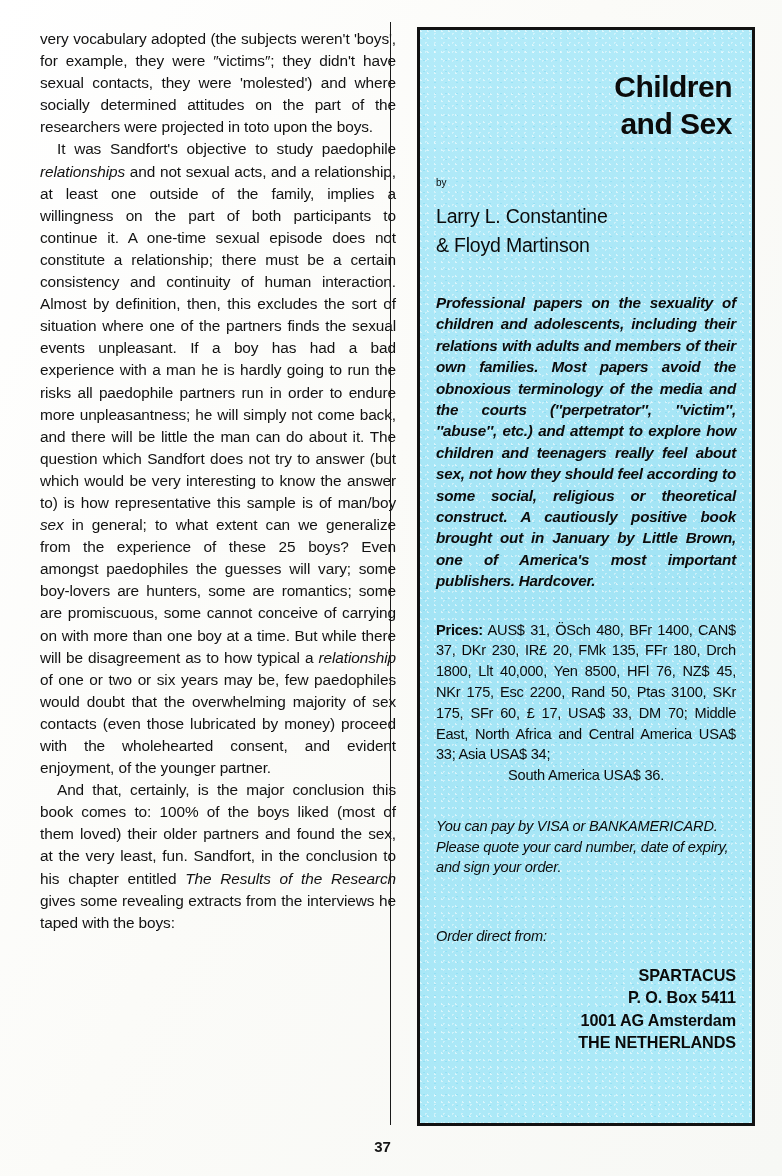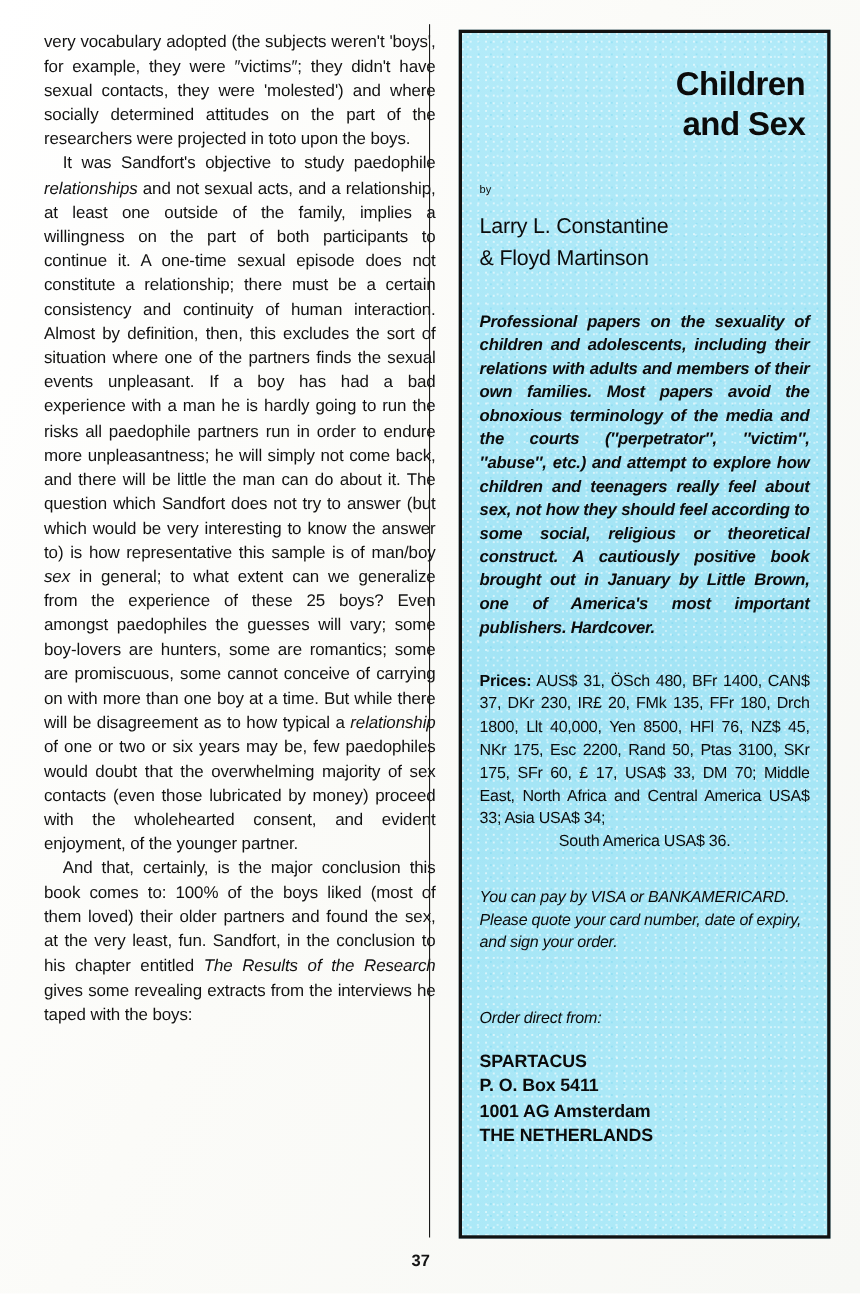--- a/index.html
+++ b/index.html
@@ -66,21 +66,21 @@
     height: 1099px;
     box-sizing: border-box;
     border: 3px solid #121212;
     background-color: #a8e7f7;
     background-image:
       radial-gradient(circle at 12% 18%, rgba(255,255,255,0.55) 0 1px, transparent 1px),
       radial-gradient(circle at 63% 42%, rgba(255,255,255,0.40) 0 1px, transparent 1px),
       radial-gradient(circle at 37% 77%, rgba(120,215,240,0.45) 0 1px, transparent 1px),
       linear-gradient(160deg, #b3ebf9 0%, #a3e4f5 50%, #aeeaf8 100%);
     background-size: 7px 7px, 9px 9px, 11px 11px, 100% 100%;
-    padding: 6px 16px;
+    padding: 16px 16px;
     color: #0b0b0b;
   }
 
   .ad-title {
     text-align: right;
     font-weight: bold;
     font-size: 30px;
     line-height: 37px;
     letter-spacing: -0.5px;
     margin-top: 22px;
@@ -135,21 +135,21 @@
   }
 
   .ad-order-lead {
     font-style: italic;
     font-size: 14.6px;
     margin-top: 50px;
     letter-spacing: -0.2px;
   }
 
   .ad-address {
-    text-align: left;
+    text-align: right;
     font-weight: bold;
     font-size: 16.2px;
     line-height: 22.5px;
     margin-top: 20px;
     letter-spacing: -0.1px;
   }
   .ad-address div { white-space: nowrap; }
 
   
   .page-number {

